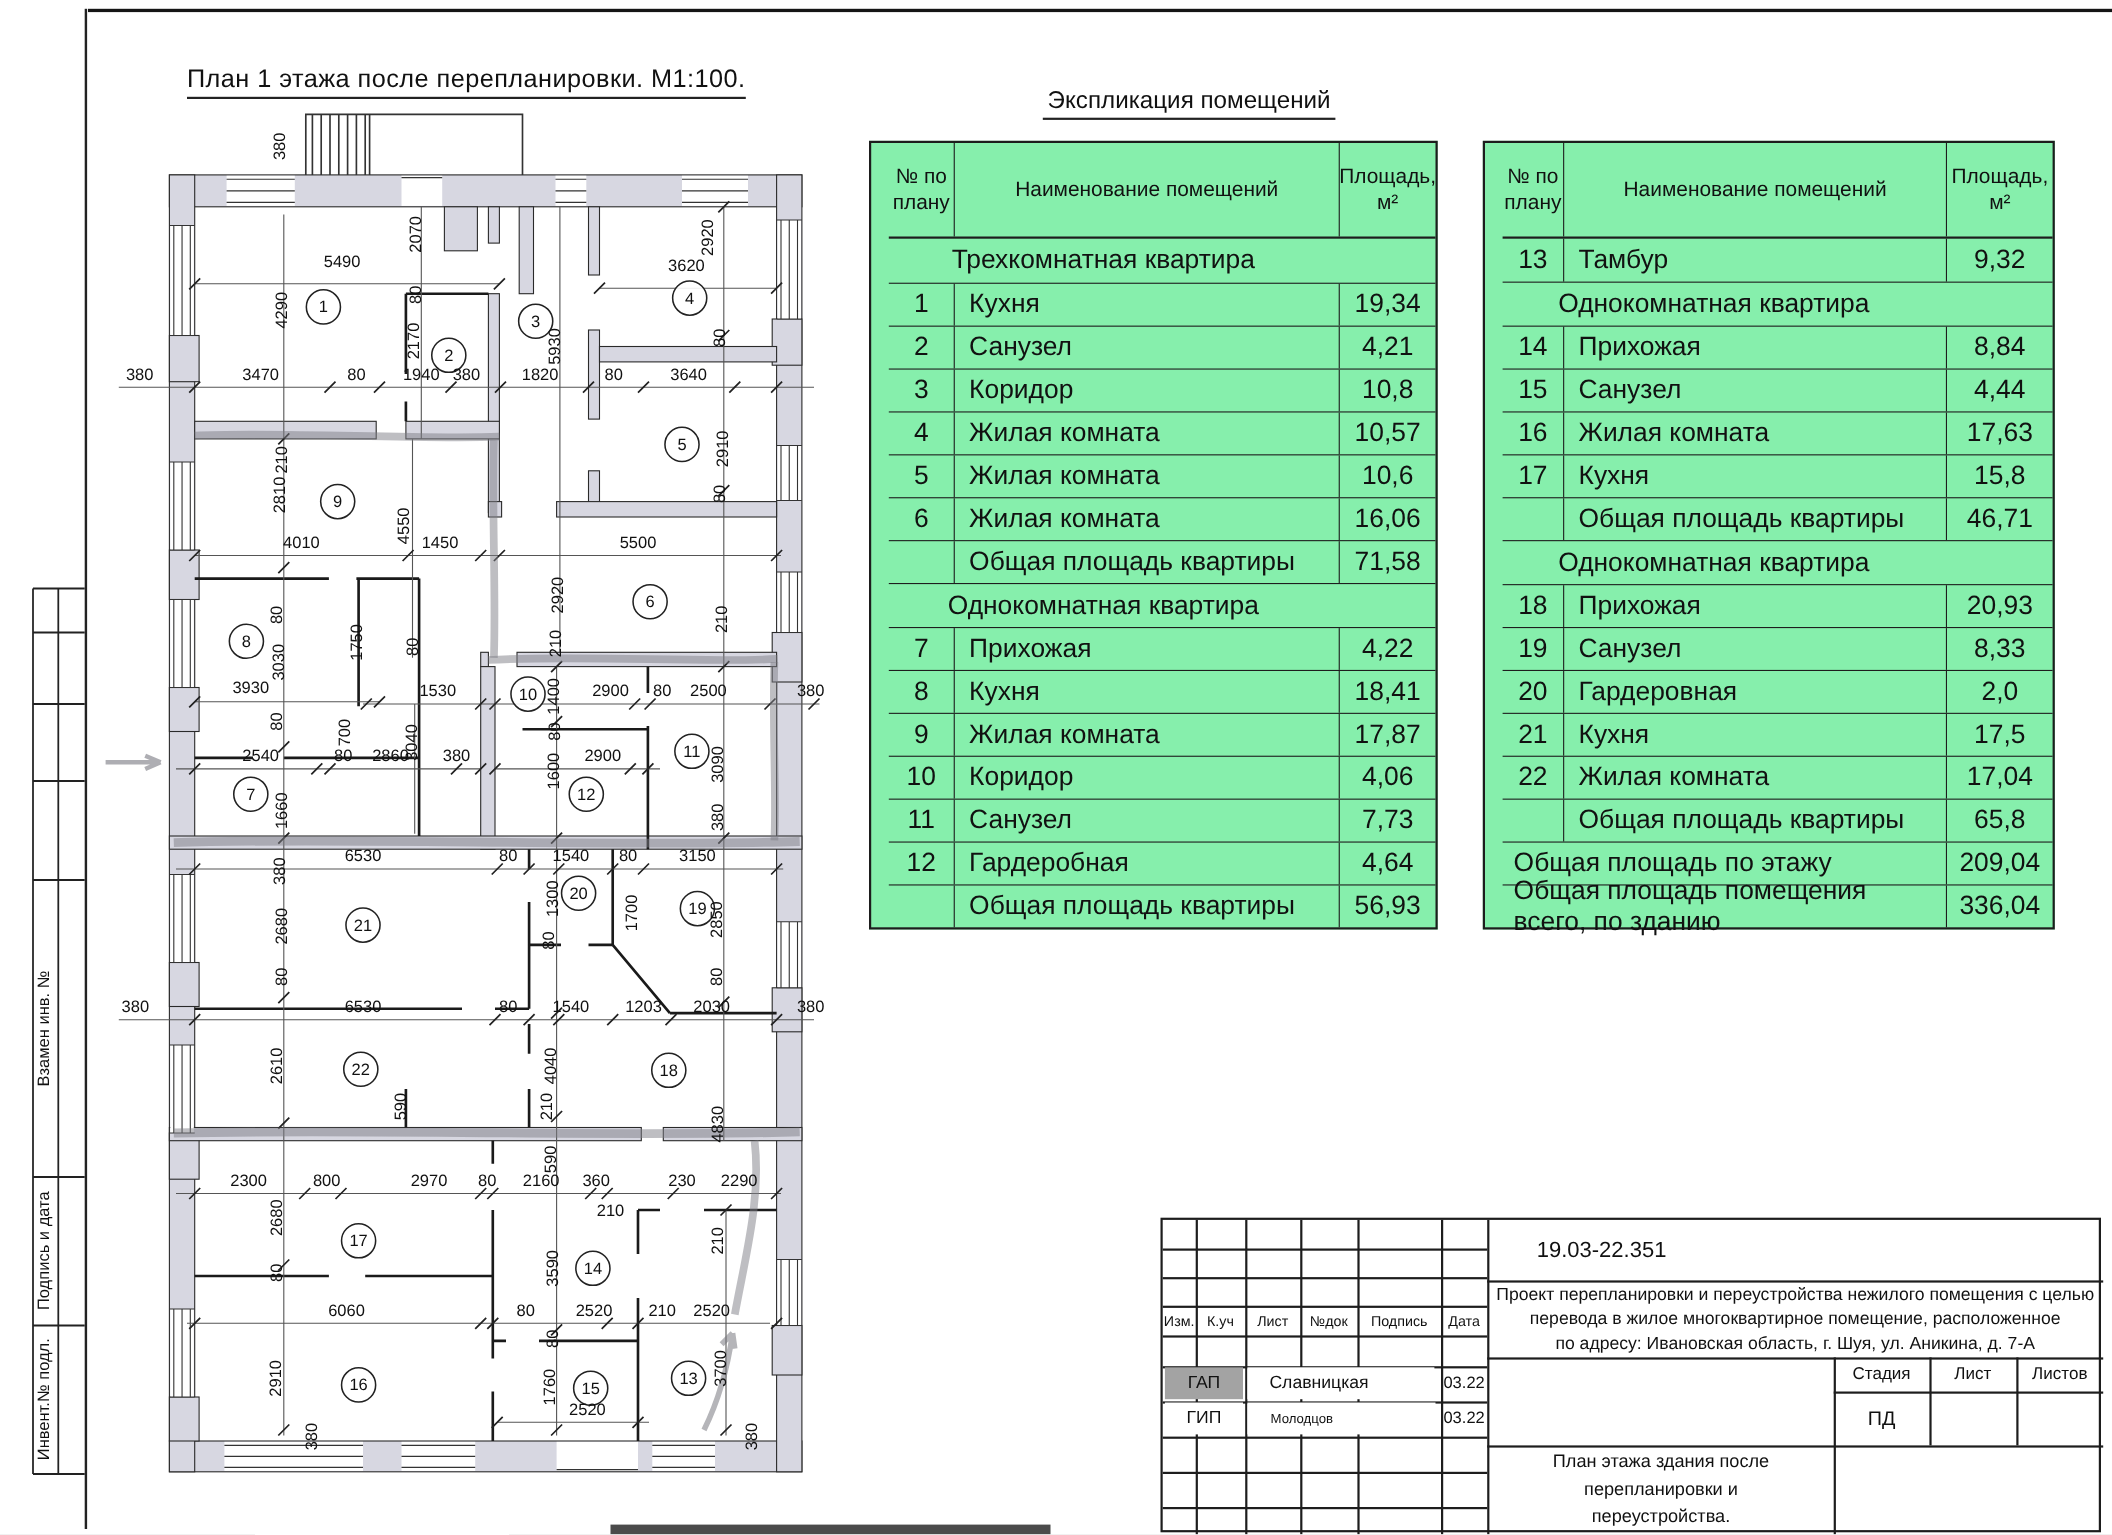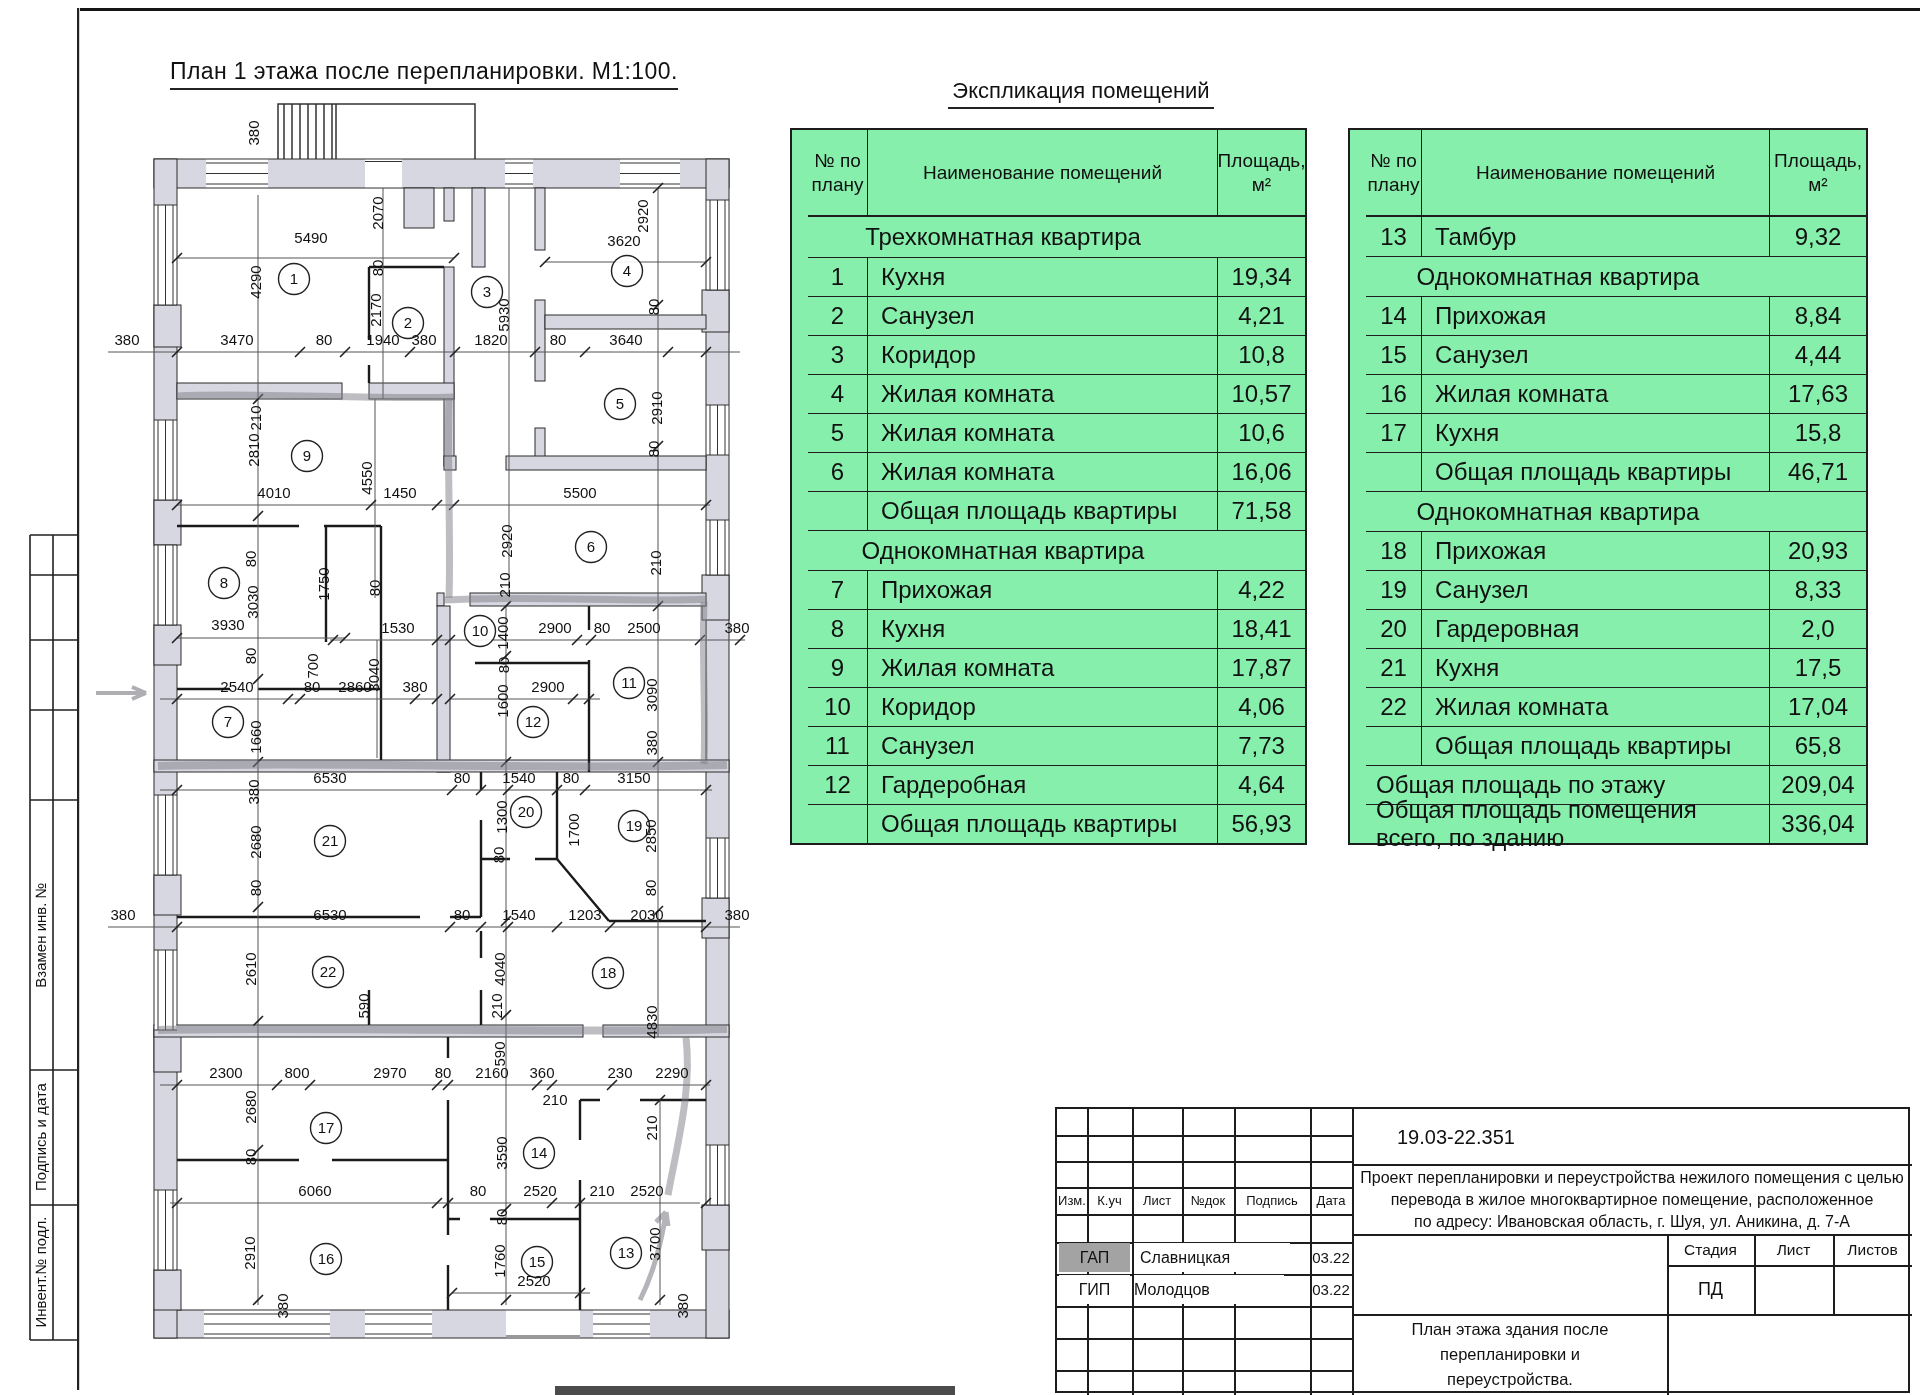--- a/index.html
+++ b/index.html
@@ -538,24 +538,24 @@
     <div class="hl" style="left:610px;top:156px;width:245px"></div>
 
     <div class="scell" style="left:0;top:78px;width:30px;height:27px;font-size:13px">Изм.</div>
     <div class="scell" style="left:30px;top:78px;width:45px;height:27px;font-size:13px">К.уч</div>
     <div class="scell" style="left:75px;top:78px;width:50px;height:27px;font-size:13px">Лист</div>
     <div class="scell" style="left:125px;top:78px;width:52px;height:27px;font-size:13px">№док</div>
     <div class="scell" style="left:177px;top:78px;width:76px;height:27px;font-size:13px">Подпись</div>
     <div class="scell" style="left:253px;top:78px;width:42px;height:27px;font-size:13px">Дата</div>
 
     <div class="scell" style="left:2px;top:134px;width:71px;height:29px;background:#a3a3a3;font-size:16px">ГАП</div>
-    <div class="scell" style="left:77px;top:134px;width:150px;height:29px;background:#fff;justify-content:flex-start;padding-left:6px;font-size:16px">Славницкая</div>
+    <div class="scell" style="left:77px;top:134px;width:150px;height:29px;background:#fff;justify-content:flex-start;padding-left:20px;font-size:16px">Славницкая</div>
     <div class="scell" style="left:254px;top:134px;width:40px;height:29px;font-size:15px">03.22</div>
     <div class="scell" style="left:2px;top:166px;width:71px;height:29px;background:#fff;font-size:16px">ГИП</div>
-    <div class="scell" style="left:77px;top:166px;width:150px;height:29px;background:#fff;justify-content:flex-start;padding-left:0;font-size:16px">Молодцов</div>
+    <div class="scell" style="left:77px;top:166px;width:150px;height:29px;background:#fff;justify-content:flex-start;padding-left:21px;font-size:12px">Молодцов</div>
     <div class="scell" style="left:254px;top:166px;width:40px;height:29px;font-size:15px">03.22</div>
 
     <div class="scell" style="left:340px;top:8px;width:420px;height:40px;justify-content:flex-start;font-size:20px">19.03-22.351</div>
 
     <div class="abs" style="left:300px;top:58px;width:550px;font-size:16px;line-height:22px;text-align:center">
       <div>Проект перепланировки и переустройства нежилого помещения с целью</div>
       <div>перевода в жилое многоквартирное помещение, расположенное</div>
       <div>по адресу: Ивановская область, г. Шуя, ул. Аникина, д. 7-А</div>
     </div>
 

